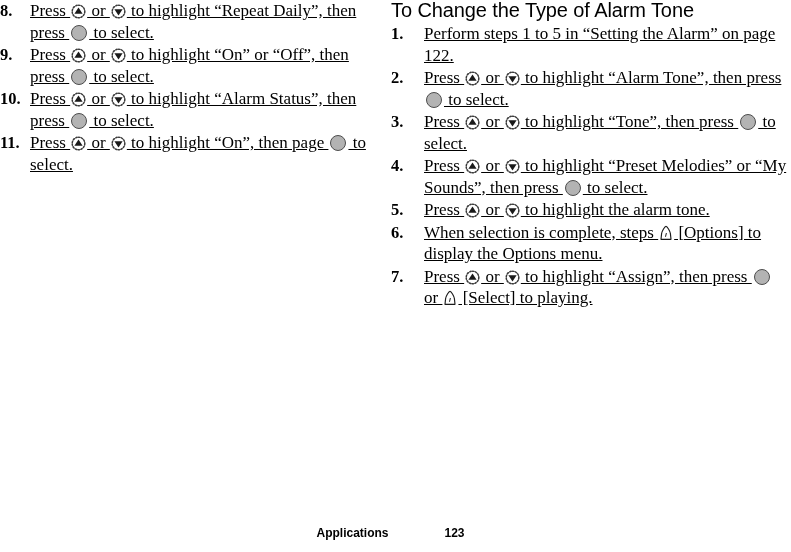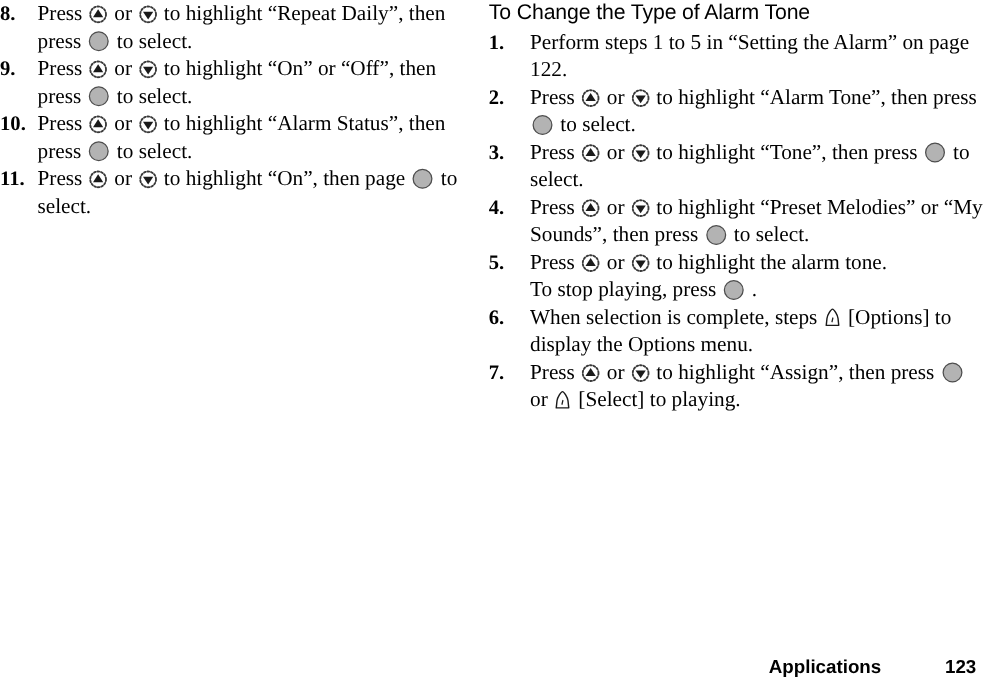--- a/index.html
+++ b/index.html
@@ -38,21 +38,21 @@
     padding: 0 6px 0 0;
   }
   .col-right {
     width: 400px;
     padding: 0 4px 0 0;
   }
 
   
   .section-heading {
     font-family: "Liberation Sans", sans-serif;
-    font-size: 17px;
+    font-size: 20px;
     font-weight: 400;
     line-height: 20px;
     margin: 0 0 3px 0;
     letter-spacing: -0.1px;
     white-space: nowrap;
   }
 
   
   ol.steps {
     list-style: none;
@@ -77,20 +77,21 @@
   
   ol.steps.narrow > li {
     padding-left: 30px;
   }
   ol.steps.narrow > li .num {
     width: 29px;
   }
 
   .step-line {
     display: block;
+    text-decoration: underline;
   }
   .step-sub {
     display: block;
   }
 
   
   .icon {
     display: inline-block;
     vertical-align: -3px;
     position: relative;
@@ -127,25 +128,25 @@
   .icon-soft svg { display: block; }
 
   
   .footer {
     position: absolute;
     left: 0;
     right: 0;
     bottom: 8px;
     height: 22px;
     display: flex;
-    justify-content: flex-end;
+    justify-content: center;
     align-items: center;
     font-family: "Liberation Sans", sans-serif;
     font-weight: bold;
-    font-size: 15px;
+    font-size: 12px;
   }
   .footer .chapter {
     margin-right: 46px;
   }
   .footer .pageno {
     margin-right: 10px;
     min-width: 30px;
     text-align: right;
   }
 </style>
@@ -240,21 +241,20 @@
           </li>
           <li>
             <span class="num">5.</span>
             <span class="step-line"><span>Press </span><span class="icon icon-nav"><svg viewBox="0 0 15 15" width="15" height="15">
                   <circle cx="7.5" cy="7.5" r="6.3" fill="none" stroke="#3a3a3a" stroke-width="1.5" stroke-dasharray="1.4 1.5" stroke-linecap="round"></circle>
                   <path d="M7.5,3.4 L11.6,9.7 L3.4,9.7 Z" fill="#1a1a1a"></path>
                 </svg></span><span> or </span><span class="icon icon-nav"><svg viewBox="0 0 15 15" width="15" height="15">
                   <circle cx="7.5" cy="7.5" r="6.3" fill="none" stroke="#3a3a3a" stroke-width="1.5" stroke-dasharray="1.4 1.5" stroke-linecap="round"></circle>
                   <path d="M7.5,11.6 L3.4,5.3 L11.6,5.3 Z" fill="#1a1a1a"></path>
                 </svg></span><span> to highlight the alarm tone.</span></span>
-            <span class="step-sub"><span>To stop playing, press </span><span class="icon icon-center"></span><span> .</span></span>
           </li>
           <li>
             <span class="num">6.</span>
             <span class="step-line"><span>When selection is complete, steps </span><span class="icon icon-soft"><svg viewBox="0 0 14 16" width="14" height="16">
                   <path d="M7,1.3 C8.1,1.3 11.1,6.0 11.4,8.6 L12.0,14.3 L2.0,14.3 L2.6,8.6 C2.9,6.0 5.9,1.3 7,1.3 Z" fill="#ffffff" stroke="#1a1a1a" stroke-width="1.15" stroke-linejoin="round"></path>
                   <path d="M7.3,8.4 L6.6,11.4" fill="none" stroke="#1a1a1a" stroke-width="1.0" stroke-linecap="round"></path>
                 </svg></span><span> [Options] to display the Options menu.</span></span>
           </li>
           <li>
             <span class="num">7.</span>

